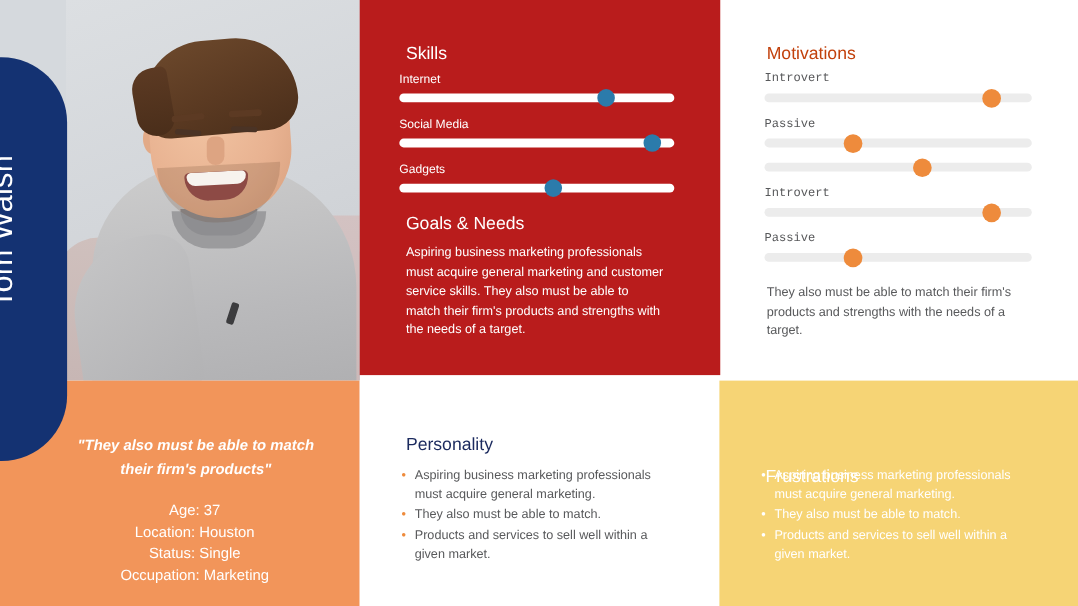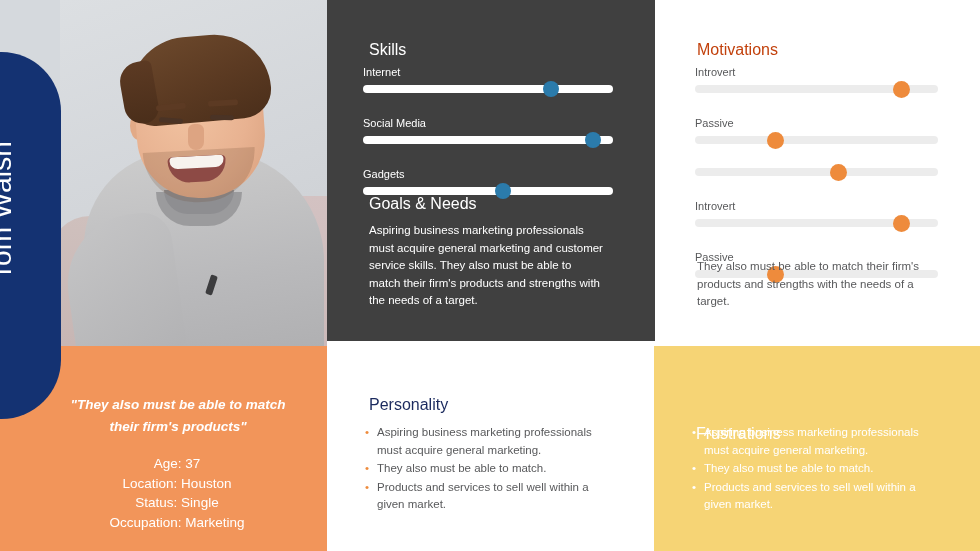--- a/index.html
+++ b/index.html
@@ -206,36 +206,36 @@
     width: 262px;
     font-size: 13.5px;
     line-height: 19.5px;
   }
 
   
   .blue-panel {
     position: absolute;
     left: 327px; top: 0;
     width: 328px; height: 341px;
-    background: #404040;
+    background: #b91c1c;
   }
   .blue-panel .section-title {
     position: absolute;
     left: 42px;
     color: #ffffff;
     font-size: 16px;
   }
   .skills-title { top: 41px; }
 
   .slider-list {
     position: absolute;
     left: 36px; top: 66px;
     width: 250px;
   }
-  .slider-row { position: relative; margin-bottom: 24px; }
+  .slider-row { position: relative; margin-bottom: 14px; }
   .slider-label {
     display: block;
     font-size: 11px;
     color: #ffffff;
     margin-bottom: 6px;
     line-height: 13px;
   }
   .slider-track {
     position: relative;
     width: 250px; height: 8px;
@@ -272,20 +272,21 @@
   .motiv-title {
     position: absolute;
     left: 42px; top: 41px;
     color: #c2410c;
     font-size: 16px;
   }
   .motiv-list {
     position: absolute;
     left: 40px; top: 66px;
     width: 243px;
+    font-family: Liberation Mono, monospace;
   }
   .motiv-list .slider-label { color: #58595b; }
   .motiv-list .slider-track {
     width: 243px; height: 8px;
     background: #ececec;
   }
   .motiv-list .slider-knob { background: #ee8b3c; width: 17px; height: 17px; margin-left:-8.5px; margin-top:-8.5px; }
   .motiv-body {
     position: absolute;
     left: 42px; top: 258px;

